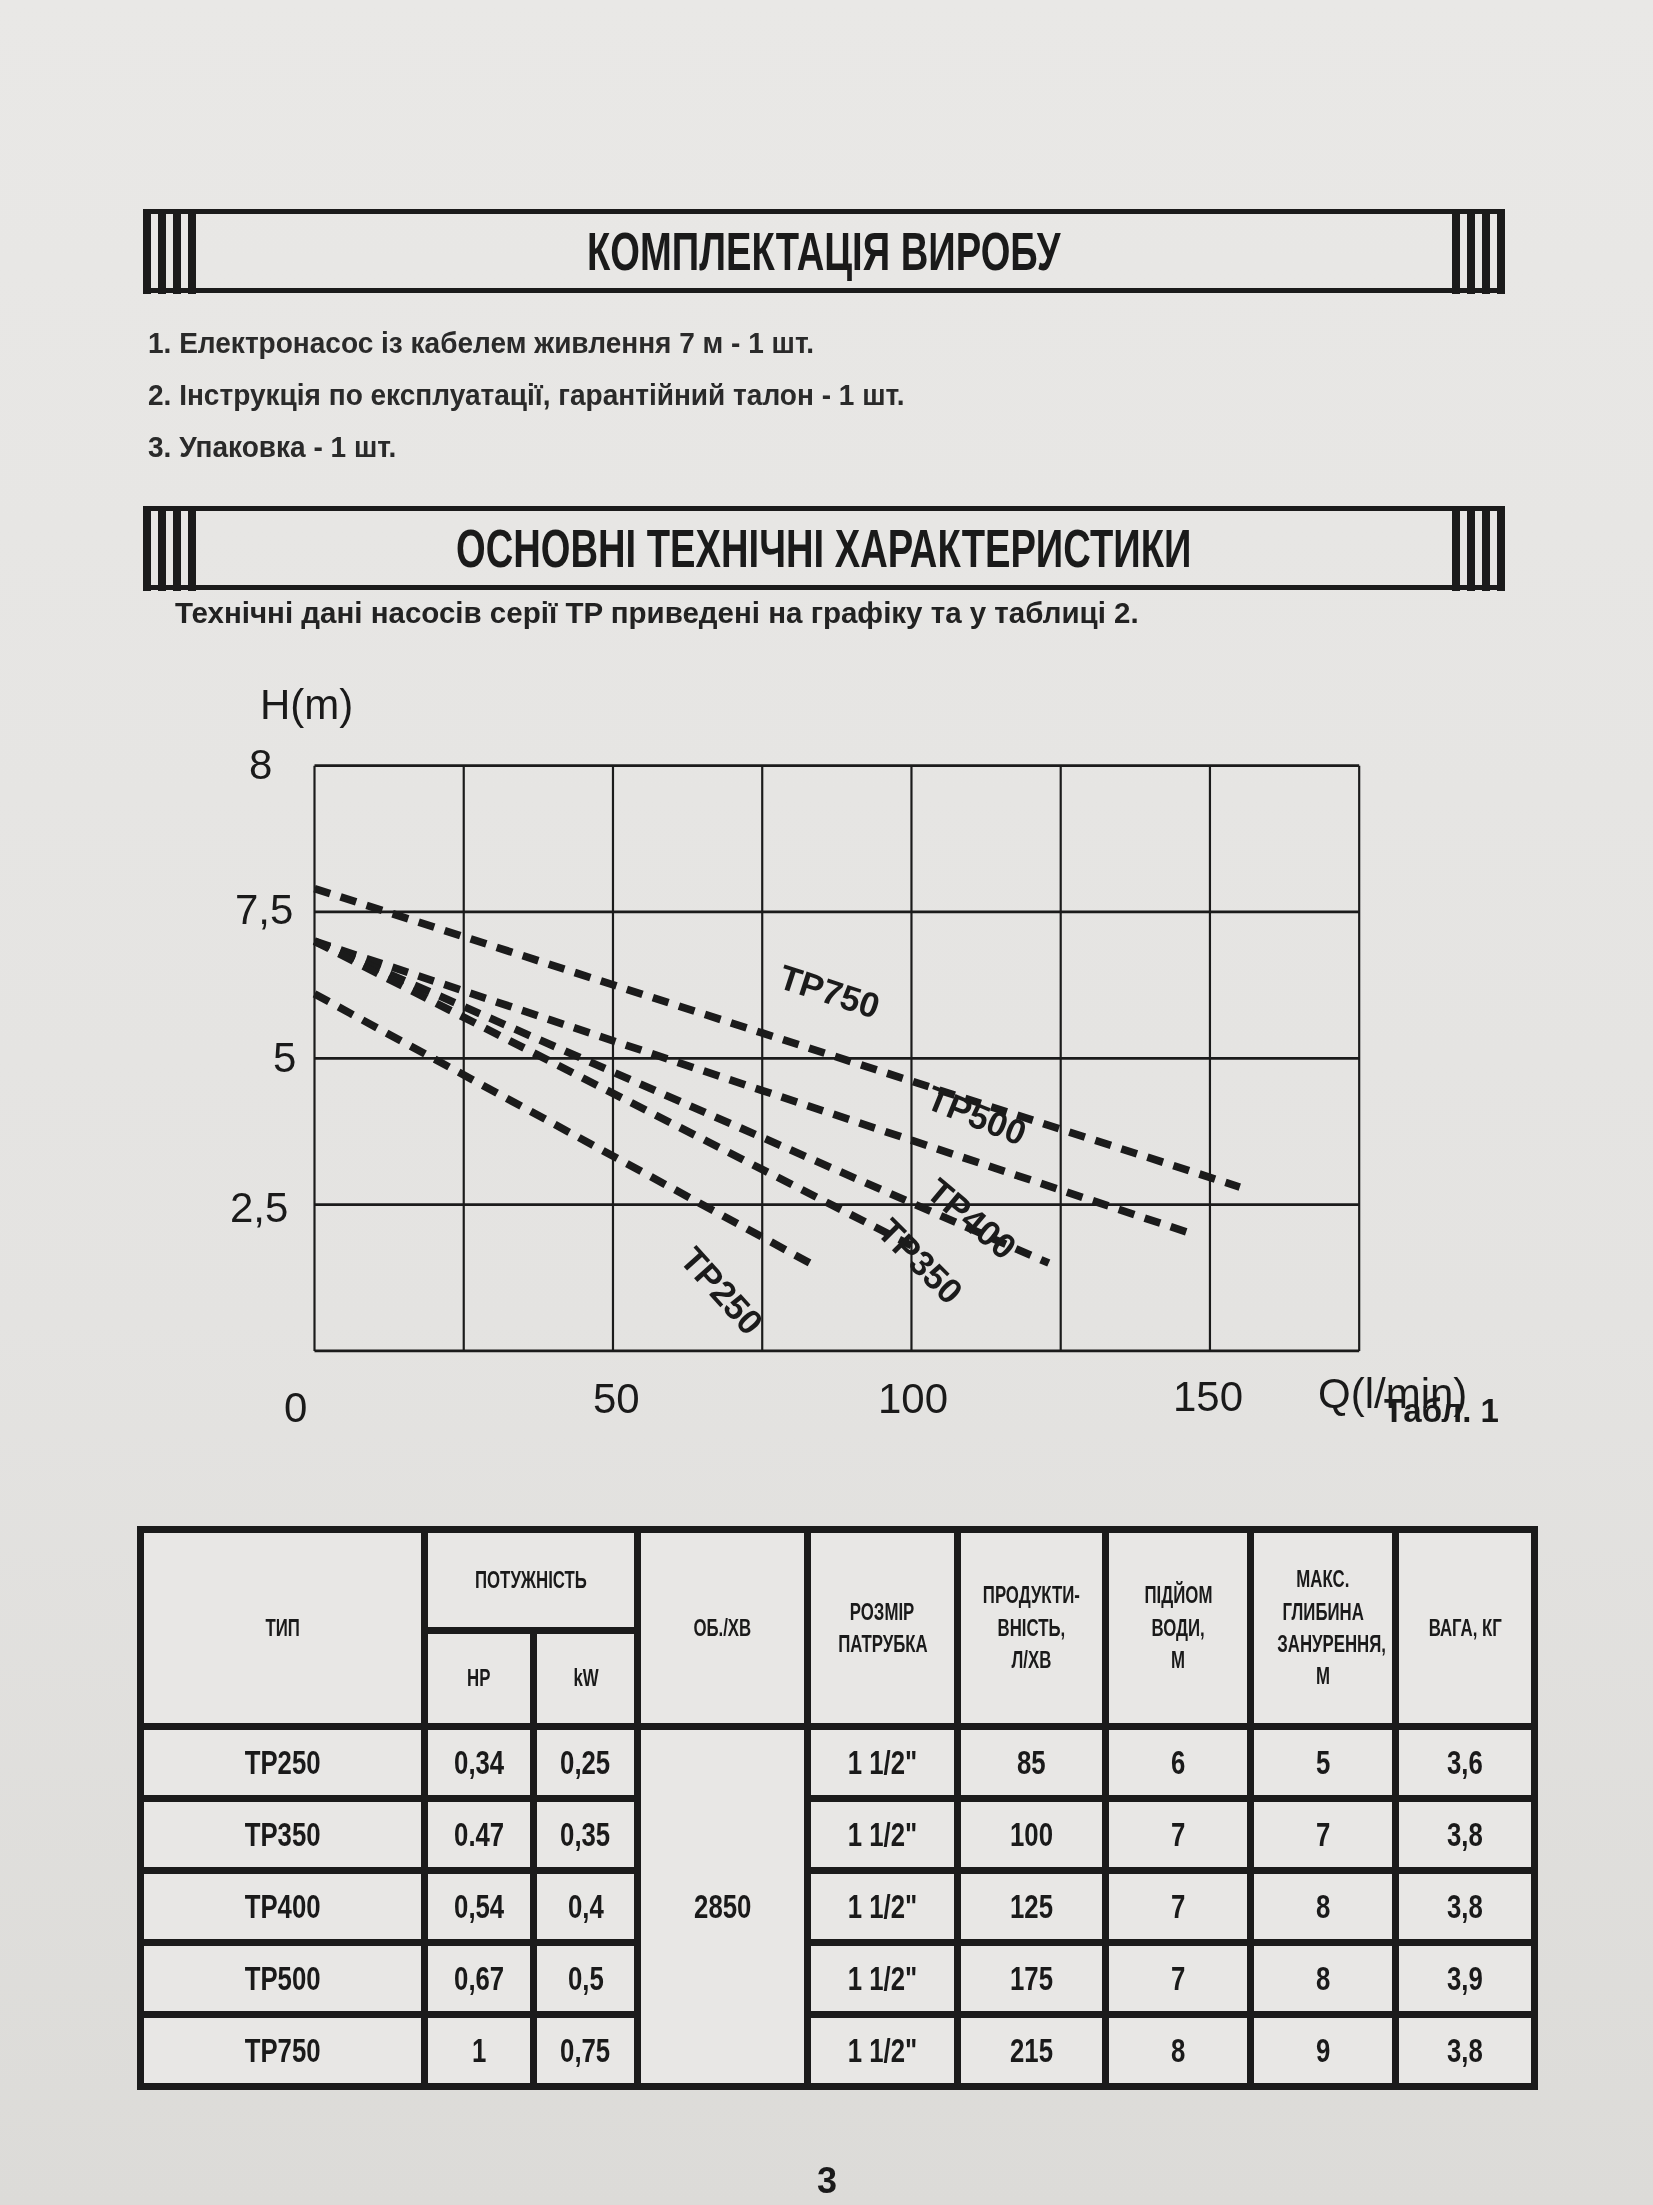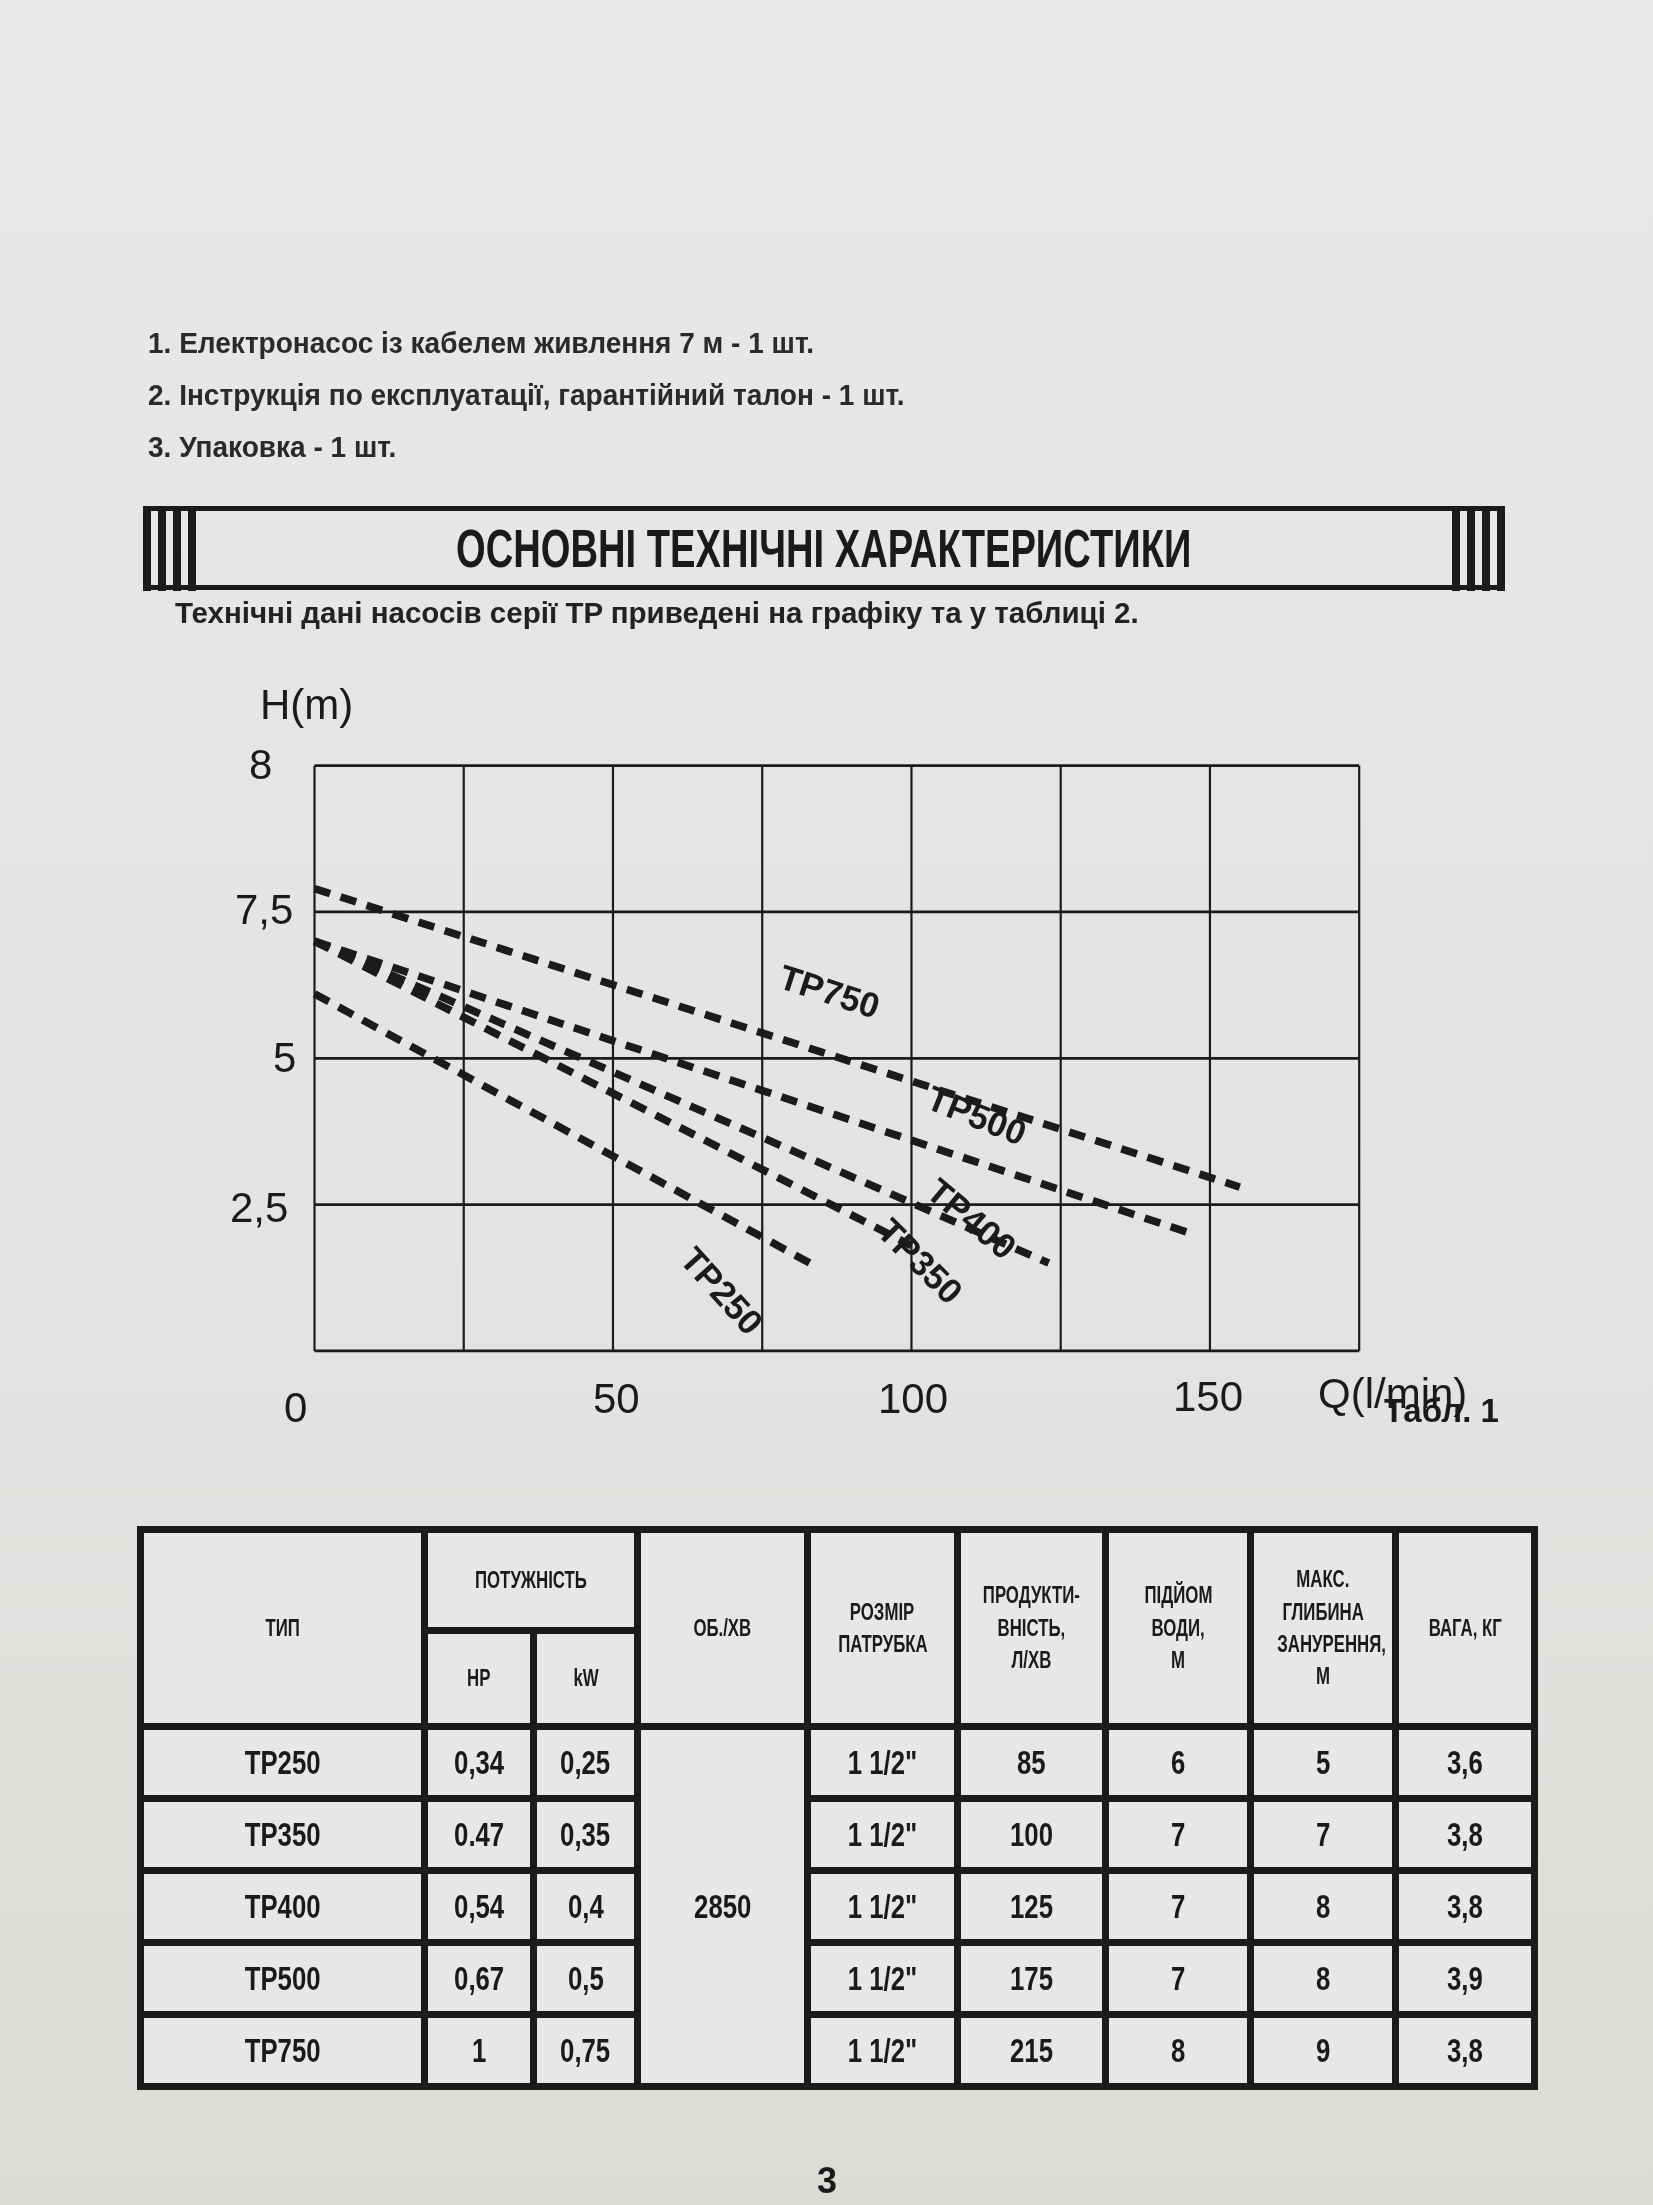--- a/index.html
+++ b/index.html
@@ -56,20 +56,37 @@
   table.spec th .cond { display: inline-block; transform: scaleX(0.7); white-space: nowrap; }
   table.spec td { font-size: 33px; }
   table.spec td .cond { display: inline-block; transform: scaleX(0.78); white-space: nowrap; }
   .page-num { position: absolute; left: 827px; top: 2160px; font-size: 36px; font-weight: bold; transform: translateX(-50%); }
 </style>
 </head>
 <body>
 
 <div class="page">
 
+  <div class="banner" style="top:209px;">
+    <div class="bars left">
+        <span></span>
+        <span></span>
+        <span></span>
+        <span></span>
+        <span class="gap"></span>
+      </div>
+    <div class="banner-title">КОМПЛЕКТАЦІЯ ВИРОБУ</div>
+    <div class="bars right">
+        <span class="gap"></span>
+        <span></span>
+        <span></span>
+        <span></span>
+        <span></span>
+      </div>
+  </div>
 
   <div class="list">
     <div>1. Електронасос із кабелем живлення 7 м - 1 шт.</div>
     <div>2. Інструкція по експлуатації, гарантійний талон - 1 шт.</div>
     <div>3. Упаковка - 1 шт.</div>
   </div>
 
   <div class="banner" style="top:506px;border-radius:8px;">
     <div class="bars left">
         <span></span>

